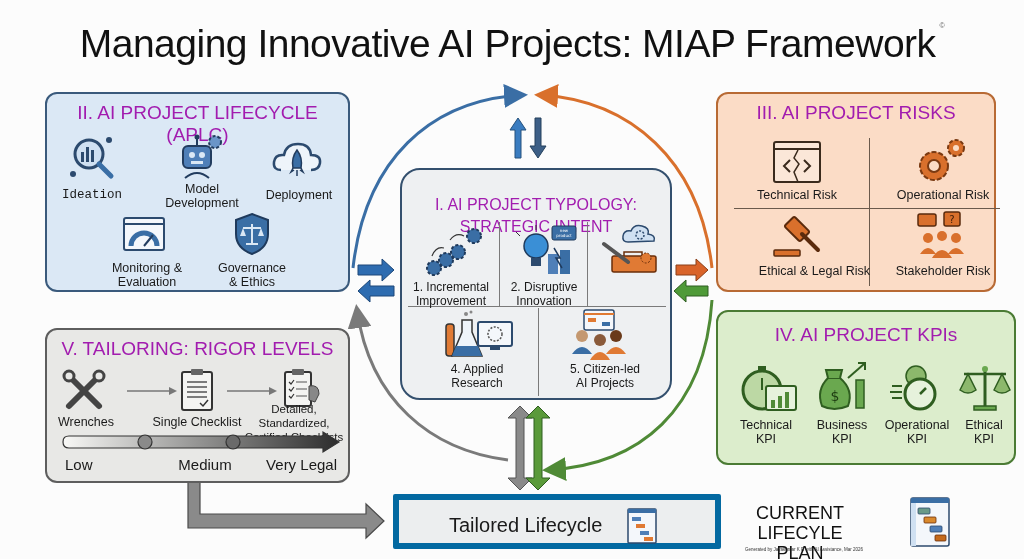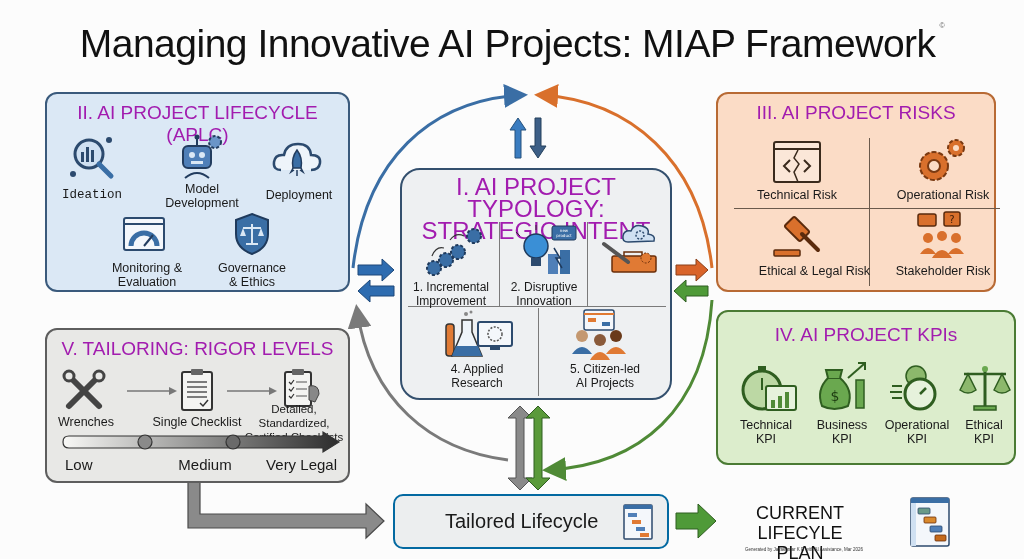--- a/index.html
+++ b/index.html
@@ -10,21 +10,21 @@
   .p-blue{left:45px;top:92px;width:305px;height:200px;background:#dbe8f5;border:2px solid #3a5a7c;}
   .p-orange{left:716px;top:92px;width:280px;height:200px;background:#fbdcc6;border:2px solid #b86a34;}
   .p-grey{left:45px;top:328px;width:305px;height:155px;background:#e8e8e6;border:2px solid #5e5e5e;padding-left:26px;}
   .p-green{left:716px;top:310px;width:300px;height:155px;background:#dcedcc;border:2px solid #4b7b34;}
   .p-center{left:400px;top:168px;width:272px;height:232px;background:#eef0f2;border:2px solid #34506e;border-radius:20px;}
   .ptitle{position:absolute;left:0;width:100%;text-align:center;font-size:19px;font-weight:400;color:#a21caf;}
   .lbl{position:absolute;text-align:center;font-size:12.5px;line-height:14px;color:#1a1a1a;}
   .icon{position:absolute;}
   .divline{position:absolute;background:#6a5a4c;}
   .gridline{position:absolute;background:#7a7a7a;}
-  .tl-box{position:absolute;left:393px;top:494px;width:276px;height:55px;background:#eceeef;border:2px solid #0369a1;border-radius:10px;box-sizing:border-box;}
+  .tl-box{position:absolute;left:393px;top:494px;width:328px;height:55px;background:#eceeef;border:6px solid #0369a1;border-radius:2px;box-sizing:border-box;}
   .tl-text{position:absolute;left:50px;top:14px;font-size:20px;color:#1a1a1a;}
   .current{position:absolute;left:745px;top:503px;width:110px;text-align:center;font-size:18px;line-height:20px;color:#111;}
   .credit{position:absolute;left:745px;top:547px;width:115px;text-align:center;font-size:4.5px;color:#333;white-space:nowrap;}
   svg{overflow:visible;}
 </style>
 </head>
 <body>
 
 <div class="title"><span>Managing Innovative AI Projects: MIAP Framework</span><span class="copy">©</span></div>
 
@@ -273,21 +273,21 @@
     <path d="M36,26 L44,10 L52,26 Q44,32 36,26 Z" fill="#8cb86c" stroke="#2f5e20" stroke-width="1.5"></path>
     <rect x="16" y="42" width="22" height="4" fill="#6aa84f" stroke="#2f5e20" stroke-width="1.5"></rect>
   </svg>
   <div class="lbl" style="left:230px;top:106px;width:72px;">
       <div>Ethical</div>
       <div>KPI</div>
     </div>
 </div>
 
 <div class="panel p-center">
-  <div class="ptitle" style="top:6px;font-size:24px;line-height:22px;">
+  <div class="ptitle" style="top:24px;font-size:16px;line-height:22px;">
       <div>I. AI PROJECT TYPOLOGY:</div>
       <div>STRATEGIC INTENT</div>
     </div>
   <div class="gridline" style="left:97px;top:52px;width:1px;height:84px;"></div>
   <div class="gridline" style="left:185px;top:52px;width:1px;height:84px;"></div>
   <div class="gridline" style="left:6px;top:136px;width:258px;height:1px;"></div>
   <div class="gridline" style="left:136px;top:138px;width:1px;height:88px;"></div>
 
   <svg class="icon" style="left:22px;top:56px;width:60px;height:52px;" viewBox="0 0 60 52">
     <circle cx="10" cy="42" r="7" fill="#3a6ea5" stroke="#1f3a5c" stroke-width="2" stroke-dasharray="3 2"></circle>

